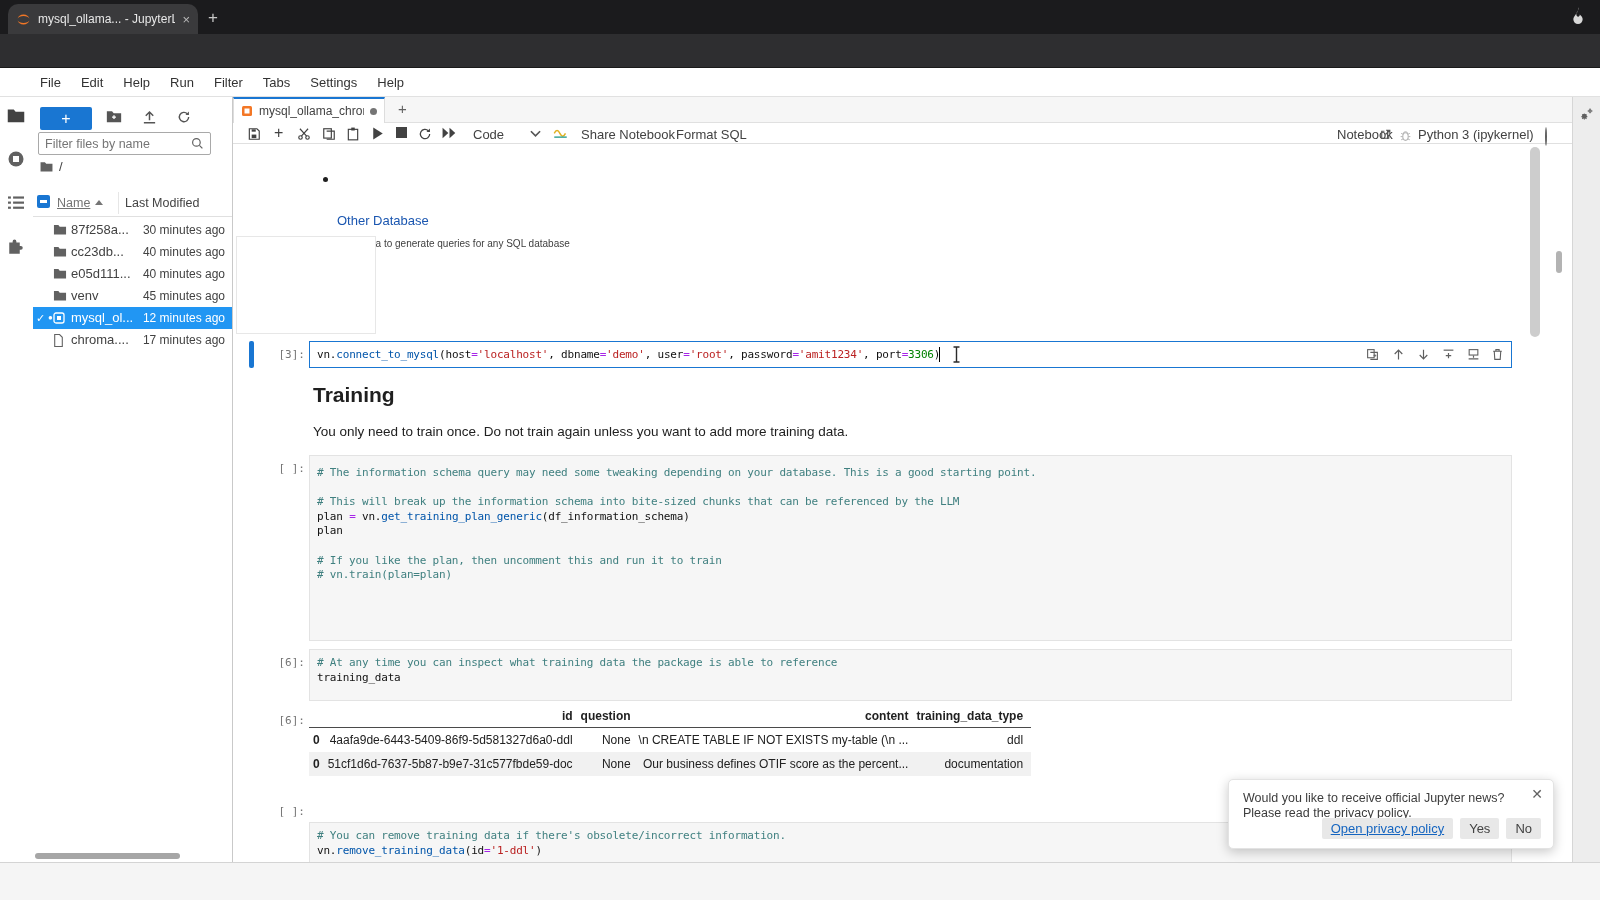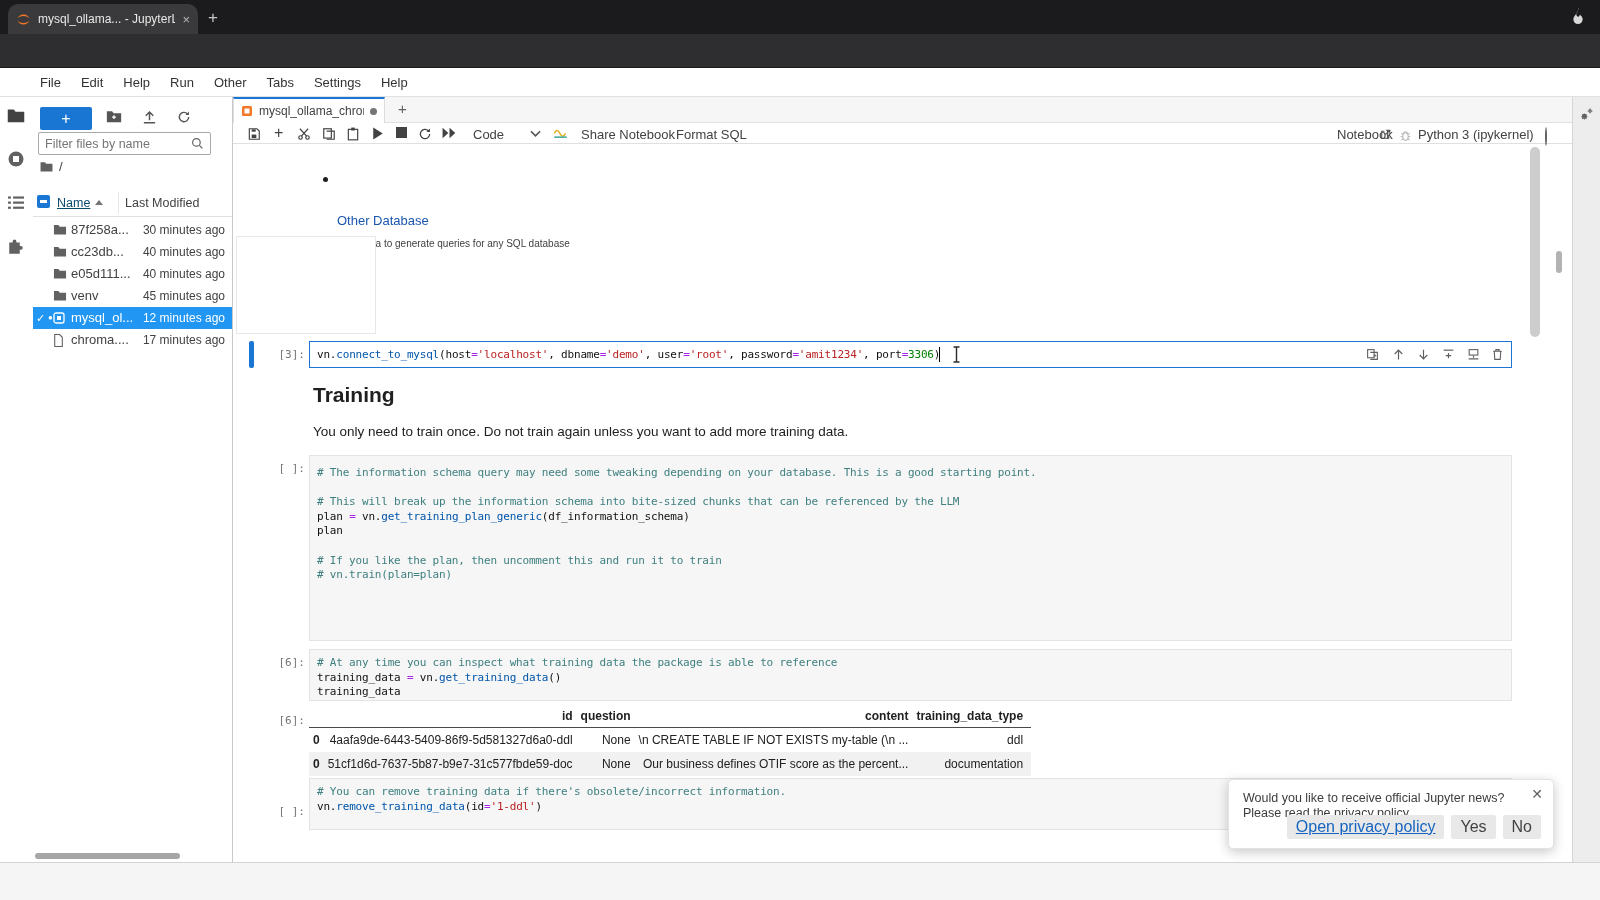--- a/index.html
+++ b/index.html
@@ -43,21 +43,21 @@
     border-radius:2px; color:#fff; font-size:16px; display:flex; align-items:center;
     justify-content:center; line-height:1; }
   .fb-tool { top:110px; color:#5a5a5a; }
   #fb-filter { left:38px; top:132px; width:173px; height:23px; border:1px solid #a9a9a9;
     border-radius:2px; display:flex; align-items:center; padding:0 6px; background:#fff; }
   #fb-filter input { border:0; outline:0; flex:1; font-size:12.5px; color:#333; width:120px;
     font-family:"Liberation Sans", sans-serif; }
   #fb-crumb { left:40px; top:159px; display:flex; gap:6px; align-items:center;
     font-size:13px; color:#424242; }
   #fb-header { left:33px; top:190px; width:199px; height:27px; border-bottom:1px solid #e0e0e0; }
-  #fb-header .nm { position:absolute; left:24px; top:6px; font-size:12.5px; color:#0c4a6e;text-decoration:underline; }
+  #fb-header .nm { position:absolute; left:24px; top:6px; font-size:12.5px; color:#737373;text-decoration:underline; }
   #fb-header .lm { position:absolute; left:92px; top:6px; font-size:12.5px; color:#424242; }
   #fb-check { position:absolute; left:4px; top:5px; width:13px; height:13px; background:#1976d2;
     border-radius:2px; }
   #fb-check i { position:absolute; left:3px; top:5px; width:7px; height:3px; background:#fff; }
   #fb-sort { position:absolute; left:62px; top:10px; width:0; height:0;
     border-left:4px solid transparent; border-right:4px solid transparent;
     border-bottom:5px solid #757575; }
   #fb-hdiv { position:absolute; left:85px; top:2px; width:1px; height:22px; background:#e6e6e6; }
   #fb-rows { left:33px; top:219px; width:199px; }
   .fb-row { position:relative; height:22px; line-height:22px; color:#424242; }
@@ -129,21 +129,21 @@
   
   #statusbar { left:0; top:862px; width:1600px; height:38px; background:#f5f5f5;
     border-top:1px solid #d4d4d4; }
 
   
   #popup { left:1228px; top:779px; width:326px; height:70px; background:#fff;
     border:1px solid #e3e3e3; border-radius:5px; box-shadow:0 3px 12px rgba(0,0,0,.22); }
   #popup .l { position:absolute; left:14px; font-size:12.5px; color:#3c3c3c; }
   #popup-x { position:absolute; right:10px; top:6px; color:#616161; font-size:14px; }
   #popup-btns { position:absolute; right:12px; bottom:9px; display:flex; gap:7px; }
-  .pbtn { background:#e8e8e8; border-radius:2px; font-size:16px; color:#424242;
+  .pbtn { background:#e8e8e8; border-radius:2px; font-size:13px; color:#424242;
     padding:3px 9px; }
   .pbtn.link { color:#1565c0; text-decoration:underline; }
 
   
   #ibeam { left:952px; top:346px; }
 </style>
 </head>
 <body>
 
 <div id="screen">
@@ -194,21 +194,21 @@
       <svg width="20" height="20" viewBox="0 0 24 24">
           <path fill="#f37726" d="M12 17.5c-4.6 0-8.2-1.6-9.5-3.9C3.3 17.3 7.2 20 12 20s8.7-2.7 9.5-6.4c-1.3 2.3-4.9 3.9-9.5 3.9z"></path>
           <path fill="#f37726" d="M12 6.5c4.6 0 8.2 1.6 9.5 3.9C20.7 6.7 16.8 4 12 4S3.3 6.7 2.5 10.4C3.8 8.1 7.4 6.5 12 6.5z"></path>
         </svg>
     </span>
     <div id="menu-items">
         <span>File</span>
         <span>Edit</span>
         <span>Help</span>
         <span>Run</span>
-        <span>Other</span>
+        <span>Filter</span>
         <span>Tabs</span>
         <span>Settings</span>
         <span>Help</span>
       </div>
   </div>
 
   <div class="abs" id="mainbg"></div>
 
   <span class="abs act-icon" style="top:108px; color:#333">
     <svg width="18" height="15" viewBox="0 0 24 20">
@@ -508,21 +508,20 @@
         <div class="cm-line"><span class="tok-com"># vn.train(plan=plan)</span></div>
         <div class="cm-line">&nbsp;</div>
         <div class="cm-line">&nbsp;</div>
       </div>
   </div>
 
   <span class="prompt" style="top:656px">[6]:</span>
   <div class="editor gray-cell" style="top:649px; height:52px">
     <div class="pad">
         <div class="cm-line"><span class="tok-com"># At any time you can inspect what training data the package is able to reference</span></div>
-        <div class="cm-line"><span>training_data </span><span class="tok-op">=</span><span> vn.</span><span class="tok-fn">get_training_data</span><span>()</span></div>
         <div class="cm-line"><span>training_data</span></div>
       </div>
   </div>
 
   <span class="prompt" style="top:714px">[6]:</span>
   <div class="abs" id="df-wrap">
     <table id="df-table">
         <thead>
           <tr>
             <th class="dfc0"></th>
@@ -545,21 +544,21 @@
             <td class="dfc1">51cf1d6d-7637-5b87-b9e7-31c577fbde59-doc</td>
             <td class="dfc2">None</td>
             <td class="dfc3">Our business defines OTIF score as the percent...</td>
             <td class="dfc4">documentation</td>
           </tr>
         </tbody>
       </table>
   </div>
 
   <span class="prompt" style="top:805px">[ ]:</span>
-  <div class="editor gray-cell" style="top:778px; height:52px">
+  <div class="editor gray-cell" style="top:822px; height:52px">
     <div class="pad">
         <div class="cm-line"><span class="tok-com"># You can remove training data if there's obsolete/incorrect information.</span></div>
         <div class="cm-line"><span>vn.</span><span class="tok-fn">remove_training_data</span><span>(id</span><span class="tok-op">=</span><span class="tok-str">'1-ddl'</span><span>)</span></div>
       </div>
   </div>
 
   <div class="abs" id="nb-scroll"></div>
   <div class="abs" id="rightstrip"></div>
   <div class="abs" id="outer-pill"></div>
   <span class="abs" style="left:1578px; top:106px">

